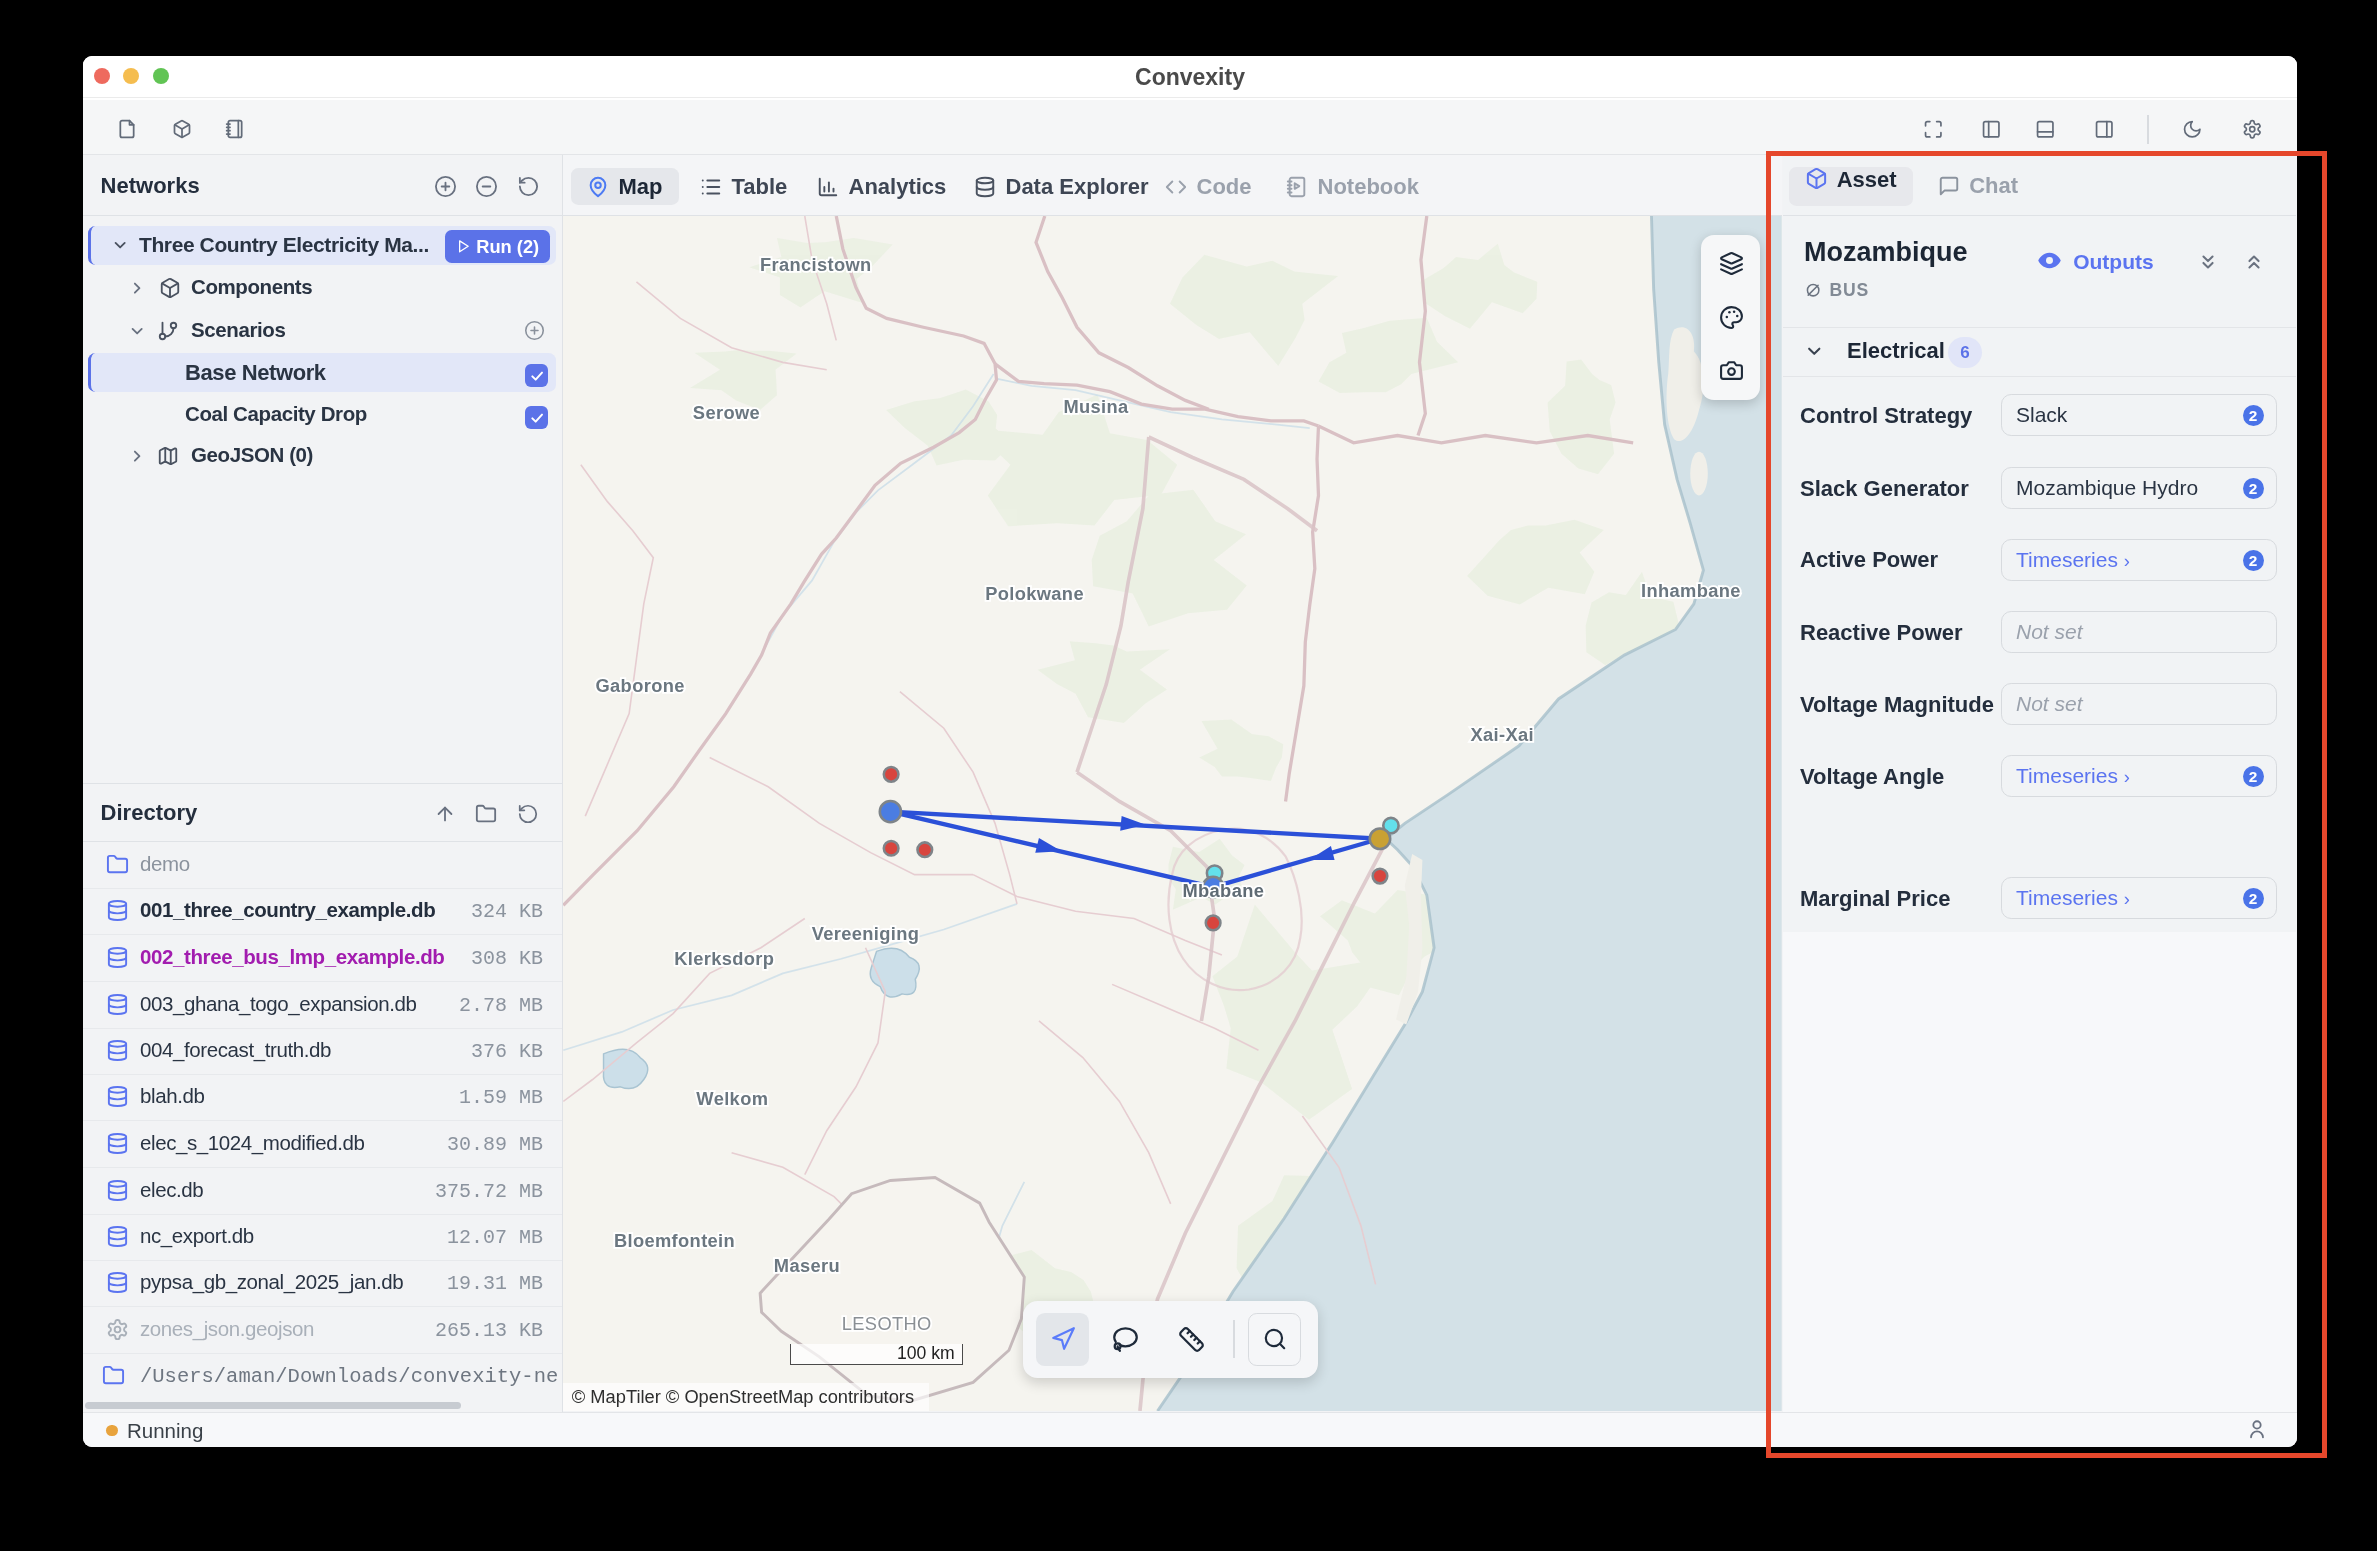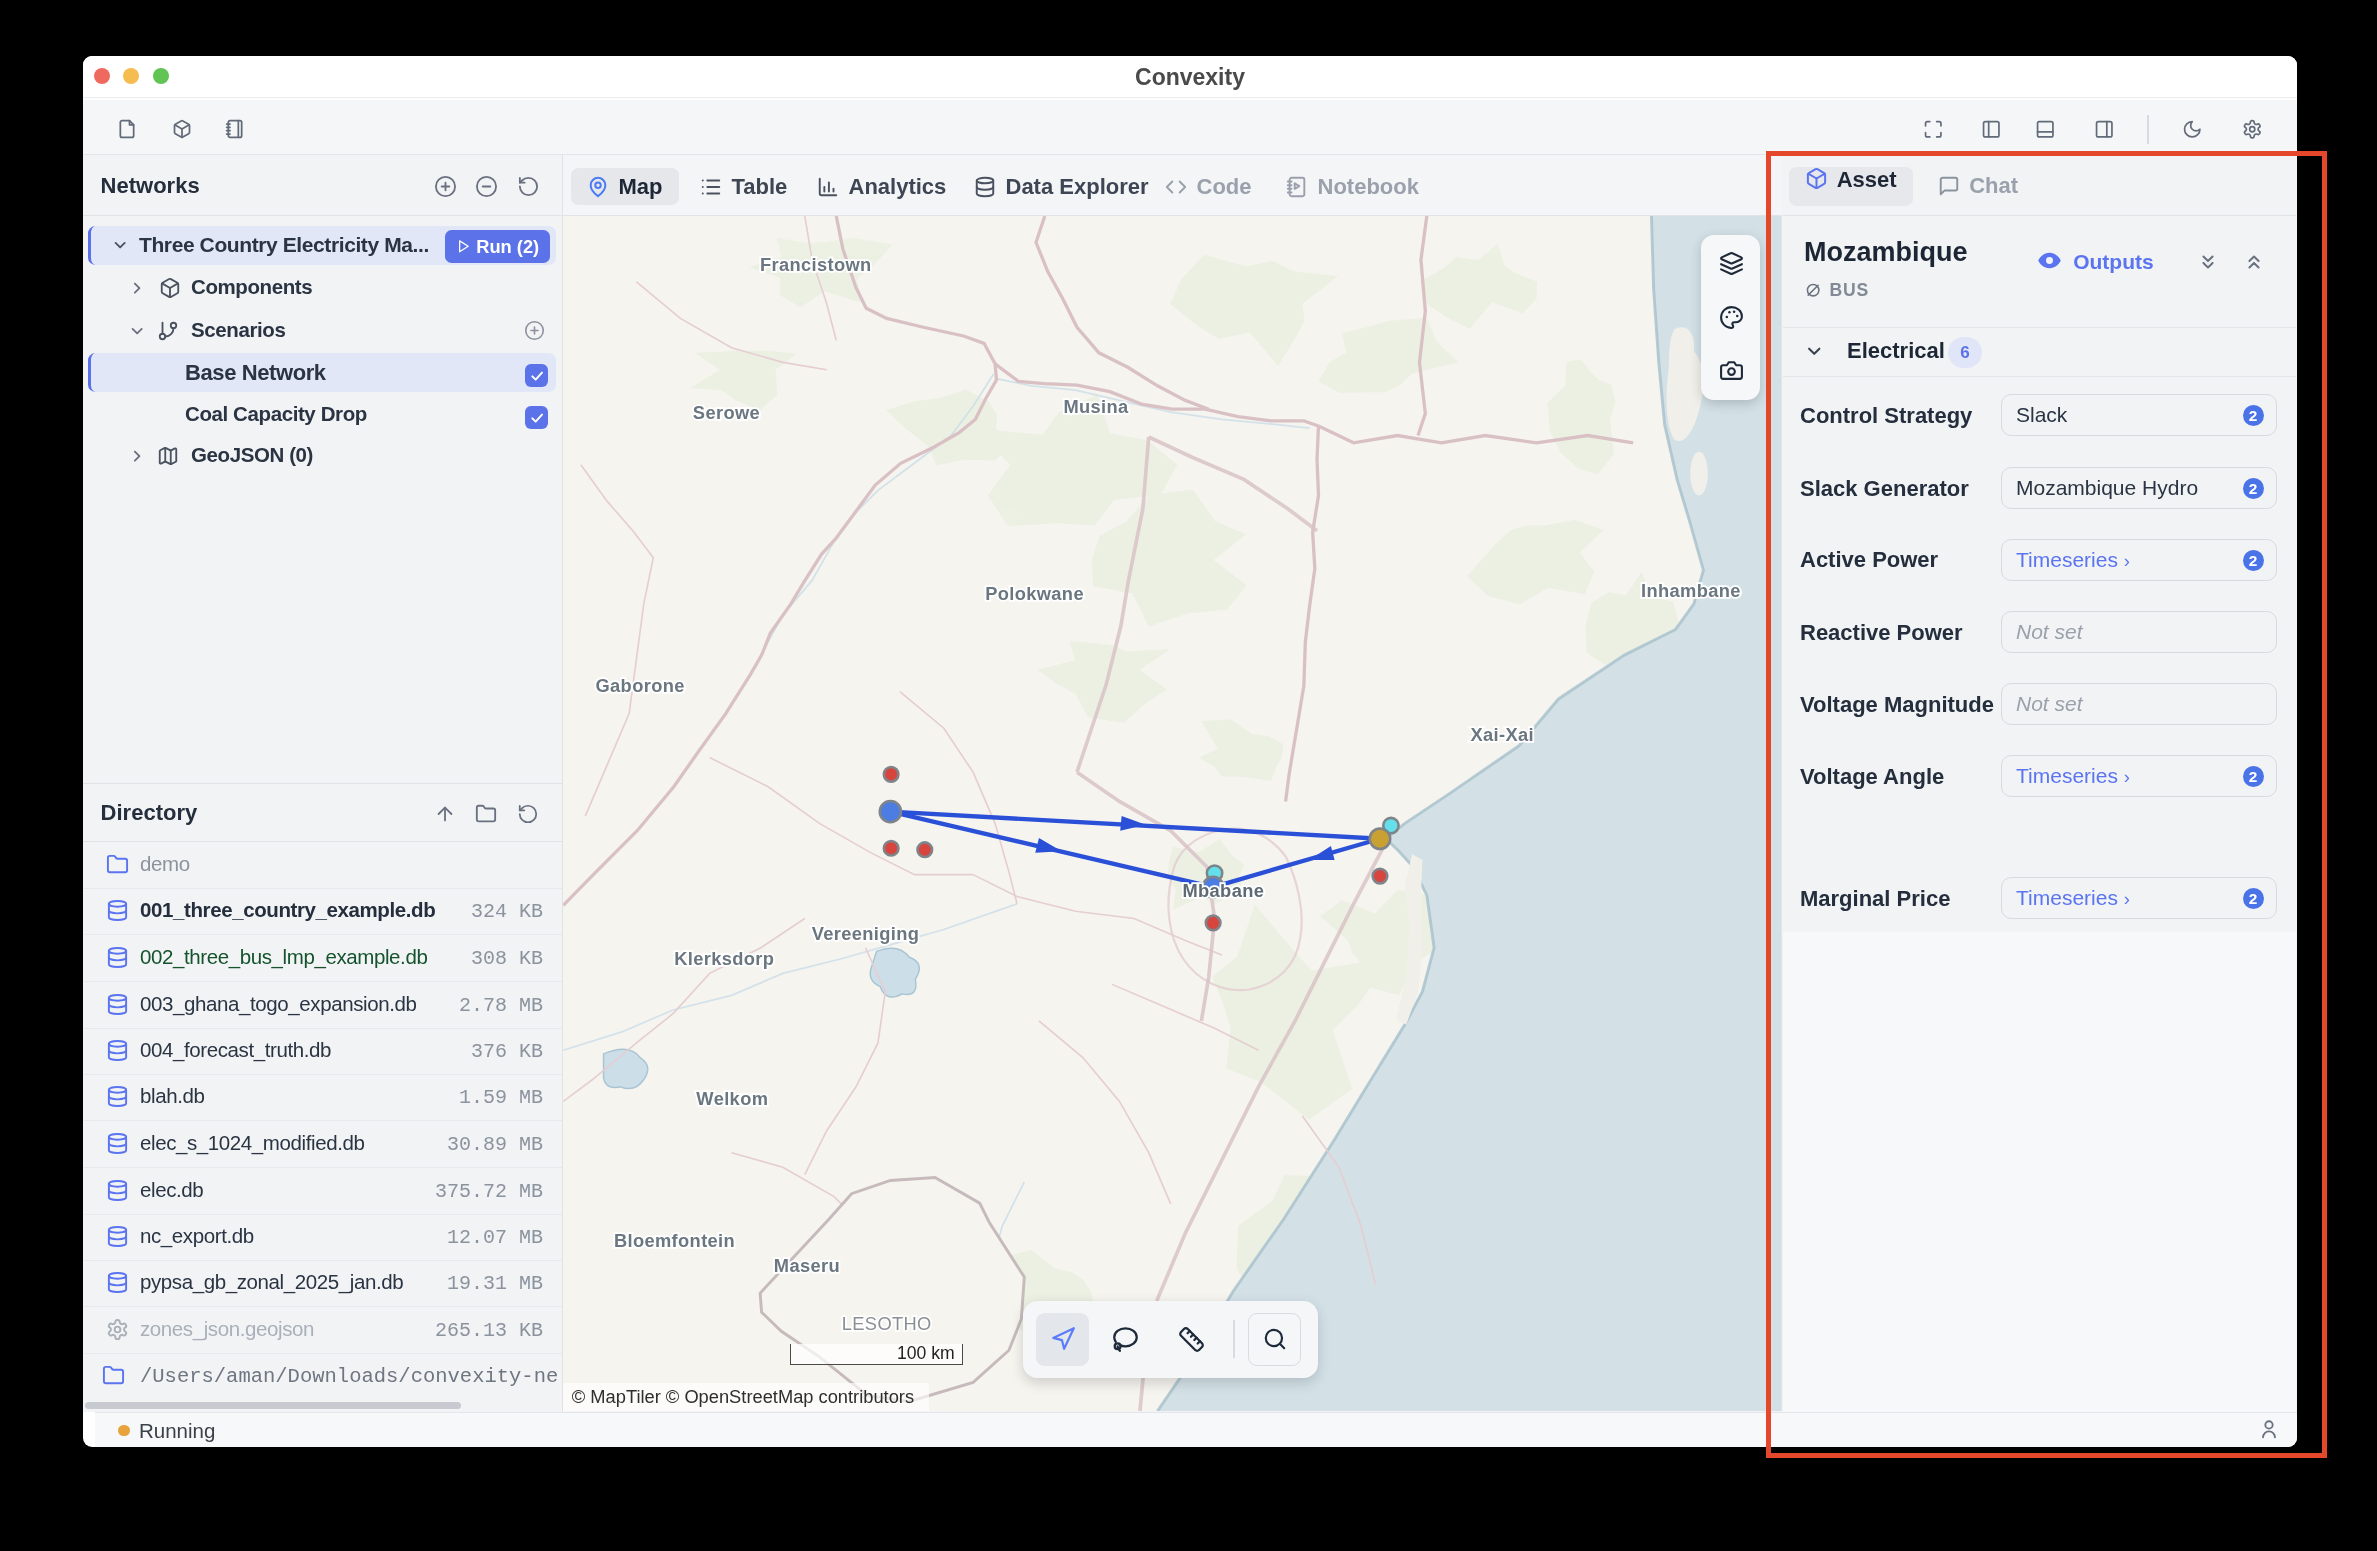--- a/index.html
+++ b/index.html
@@ -16,21 +16,21 @@
 .selrow{position:absolute;left:5.1px;width:468px;height:39px;background:#e2e7f8;border-radius:7.3px;border-left:3.7px solid #5b72e8}
 .trow{position:absolute;font-size:20.5px;color:#2a3443;white-space:nowrap;letter-spacing:-0.4px}
 .runbtn{position:absolute;left:362px;top:20px;width:105px;height:33px;background:#5b72e8;border-radius:6.6px;color:#fff;font-size:18.3px;font-weight:bold;display:flex;align-items:center;justify-content:center;gap:5.9px}
 .chk{position:absolute;left:442px;width:23px;height:23px;background:#5b72e8;border-radius:5.9px;display:flex;align-items:center;justify-content:center}
 #maparea{position:absolute;left:480px;top:0;width:1219px;height:1257px}
 #tabbar{position:absolute;left:0;top:0;width:100%;height:61px;background:#f4f5f7;border-bottom:1.5px solid #dfe2e6}
 .tab{position:absolute;top:13px;height:37px;display:flex;align-items:center;gap:9.5px;font-size:22px;font-weight:bold;color:#3e4654}
 .pill{background:#e5e7eb;border-radius:7.3px;padding:8px 16px}
 #mapcanvas{position:absolute;left:0;top:61px;width:1219px;height:1195px;overflow:hidden;background:#f5f4ef}
 #rightpanel{position:absolute;left:1700px;top:0;width:513px;height:1257px;background:#f1f3f5}
-#statusbar{position:absolute;left:12px;top:1356px;width:100%;height:35px;background:#f7f8fa;border-top:1.5px solid #e3e5e8}
+#statusbar{position:absolute;left:0;top:1356px;width:100%;height:35px;background:#f7f8fa;border-top:1.5px solid #e3e5e8}
 .vbox{position:absolute;left:1917px;width:276px;height:42px;border:1.5px solid #d7dade;border-radius:10.2px;background:#f1f3f5}
 .badge2{position:absolute;right:12.4px;top:10.2px;width:21px;height:21px;border-radius:50%;background:#4a73e8;color:#fff;font-size:15.4px;font-weight:bold;text-align:center;line-height:21px}
 .rlabel{position:absolute;left:1716px;font-size:22px;font-weight:bold;color:#242e3d}
 .seclabel{font-size:22px;font-weight:bold;color:#1d2736}
 .secbadge{background:#e1e5f8;color:#5b72e8;border-radius:15.4px;font-size:17px;font-weight:bold;display:inline-block;text-align:center}
 #redrect{position:absolute;left:1766px;top:151px;width:561px;height:1307px;border:5.1px solid #e5472b;z-index:50}
 .mlabel{font-size:25px;fill:#6b7780;stroke:#ffffff;stroke-width:5px;paint-order:stroke;font-weight:bold;text-anchor:middle;letter-spacing:.5px}
 svg.ic{display:block}
 </style></head><body>
 <div id="win">
@@ -239,21 +239,21 @@
 <div class="abs" style="right:19px;top:11.7px;font-family:'Liberation Mono',monospace;font-size:20px;color:#8b939e">324 KB</div>
 </div>
 <div class="abs" style="left:0;top:780px;width:479px;height:47px;border-bottom:1.5px solid #e7e9ec">
 <div class="abs" style="left:23px;top:11px">
             <svg class="ic" width="23" height="23" viewBox="0 0 24 24" fill="none" stroke="#5b74f0" stroke-width="2.0" stroke-linecap="round" stroke-linejoin="round">
               <ellipse cx="12" cy="5" rx="9" ry="3"></ellipse>
               <path d="M3 5V19A9 3 0 0 0 21 19V5"></path>
               <path d="M3 12A9 3 0 0 0 21 12"></path>
             </svg>
           </div>
-<div class="abs" style="left:57px;top:10.2px;font-size:20.5px;letter-spacing:-0.4px;color:#14532d;font-weight:normal;white-space:nowrap">002_three_bus_lmp_example.db</div>
+<div class="abs" style="left:57px;top:10.2px;font-size:20.5px;letter-spacing:-0.4px;color:#a21caf;font-weight:bold;white-space:nowrap">002_three_bus_lmp_example.db</div>
 <div class="abs" style="right:19px;top:11.7px;font-family:'Liberation Mono',monospace;font-size:20px;color:#8b939e">308 KB</div>
 </div>
 <div class="abs" style="left:0;top:827px;width:479px;height:47px;border-bottom:1.5px solid #e7e9ec">
 <div class="abs" style="left:23px;top:11px">
             <svg class="ic" width="23" height="23" viewBox="0 0 24 24" fill="none" stroke="#5b74f0" stroke-width="2.0" stroke-linecap="round" stroke-linejoin="round">
               <ellipse cx="12" cy="5" rx="9" ry="3"></ellipse>
               <path d="M3 5V19A9 3 0 0 0 21 19V5"></path>
               <path d="M3 12A9 3 0 0 0 21 12"></path>
             </svg>
           </div>

